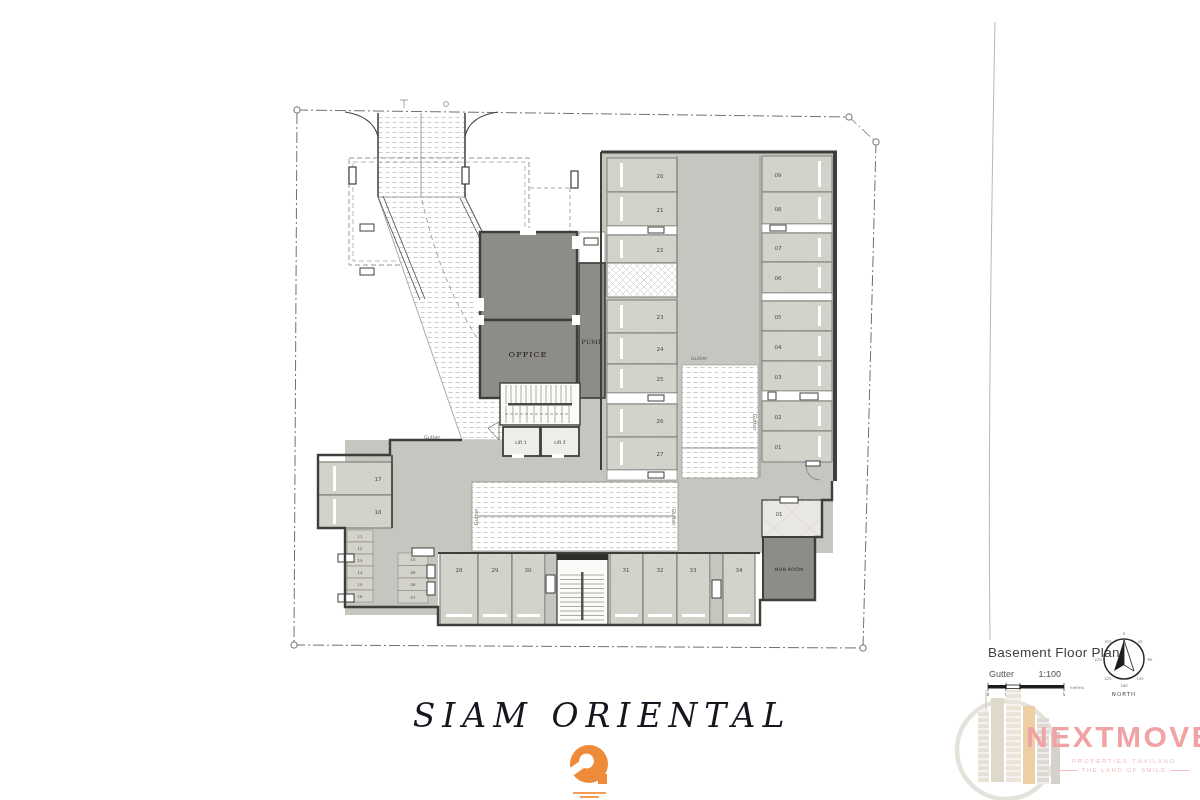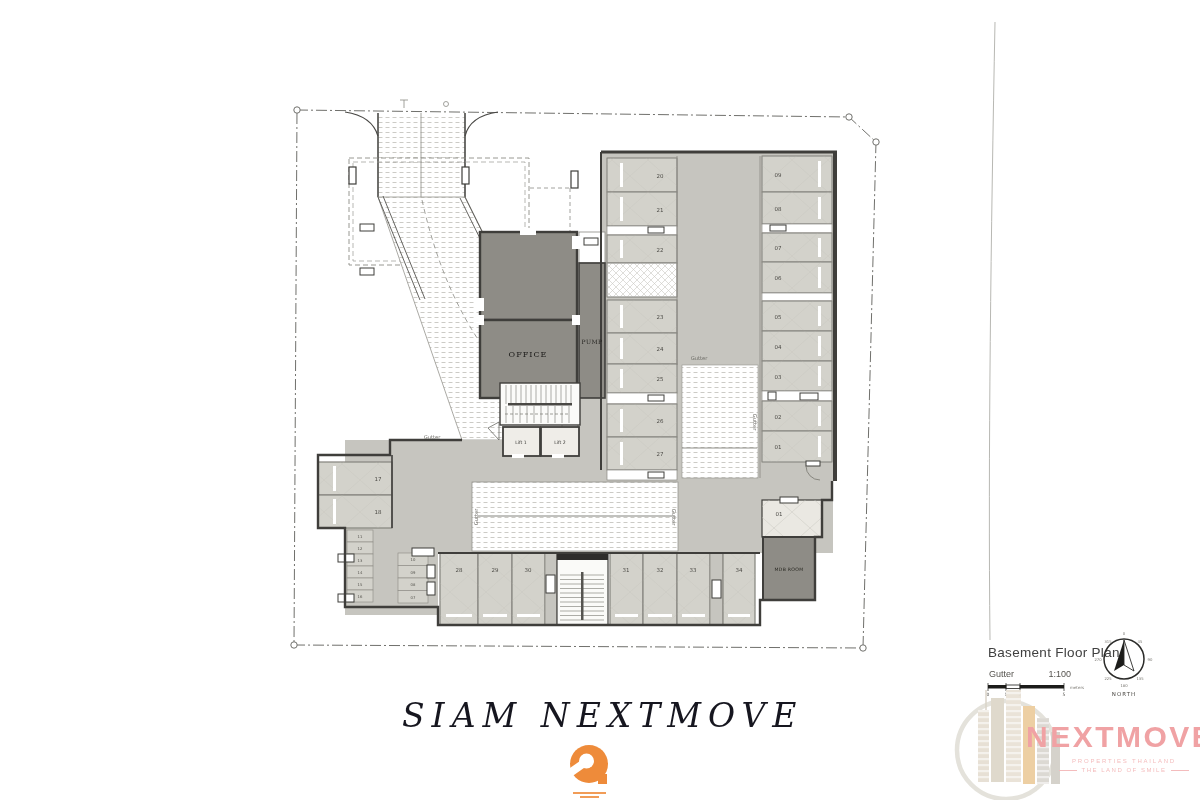--- a/index.html
+++ b/index.html
@@ -15,21 +15,21 @@
   .mdbLbl{font-family:"DejaVu Sans",sans-serif;font-size:4.6px;fill:#26251f;text-anchor:middle;letter-spacing:.3px;}
   .gutter{font-family:"DejaVu Sans",sans-serif;font-size:5.2px;fill:#6f6e68;text-anchor:middle;}
   
   .title{position:absolute;left:402px;top:696px;width:400px;text-align:center;
          font-family:"DejaVu Serif",serif;font-style:italic;font-size:33px;
          letter-spacing:7px;color:#16161f;white-space:nowrap;}
   .logo{position:absolute;left:567px;top:743px;}
   
   .legTitle{position:absolute;left:988px;top:645px;font-size:13.5px;color:#404040;letter-spacing:.3px;}
   .legScale{position:absolute;left:989px;top:669px;font-size:9px;color:#55534e;}
-  .legScale .val{margin-left:32px;}
+  .legScale .val{margin-left:22px;}
   .scalebar{position:absolute;left:986px;top:680px;}
   .compass{position:absolute;left:1092px;top:626px;}
   .cmpDeg{font-family:"DejaVu Sans",sans-serif;font-size:3.8px;fill:#77756f;text-anchor:middle;}
   .cmpN{font-family:"DejaVu Sans",sans-serif;font-size:5.5px;fill:#4c4a45;letter-spacing:1px;text-anchor:middle;}
   .sbNum{font-family:"DejaVu Sans",sans-serif;font-size:4.5px;fill:#55534e;text-anchor:middle;}
   .sbUnit{font-family:"DejaVu Sans",sans-serif;font-size:4px;fill:#77756f;}
   
   .bbuild{position:absolute;left:946px;top:686px;opacity:.95;}
   .wordmark{position:absolute;left:1026px;top:720px;font-size:30px;font-weight:bold;
             letter-spacing:2.5px;color:#f0a2a4;white-space:nowrap;}
@@ -391,21 +391,21 @@
     <text class="num" x="528" y="572">30</text>
     <text class="num" x="626" y="572">31</text>
     <text class="num" x="660" y="572">32</text>
     <text class="num" x="693" y="572">33</text>
     <text class="num" x="739" y="572">34</text>
 
     <text class="num" x="779" y="516">01</text>
   </g>
 </svg>
 
-<div class="title">SIAM NEXTMOVE</div>
+<div class="title">SIAM ORIENTAL</div>
 
 <svg class="logo" width="45" height="50" viewBox="0 0 45 50">
   <circle cx="22" cy="21" r="19" fill="#ee8b3a"></circle>
   <circle cx="19.5" cy="18" r="7.5" fill="#fff"></circle>
   <rect x="-2" y="28" width="22" height="8" fill="#fff" transform="rotate(-35 0 32)"></rect>
   <rect x="31" y="31" width="9" height="10" fill="#ee8b3a"></rect>
 </svg>
 <div class="capline1"></div>
 <div class="capline2"></div>
 

